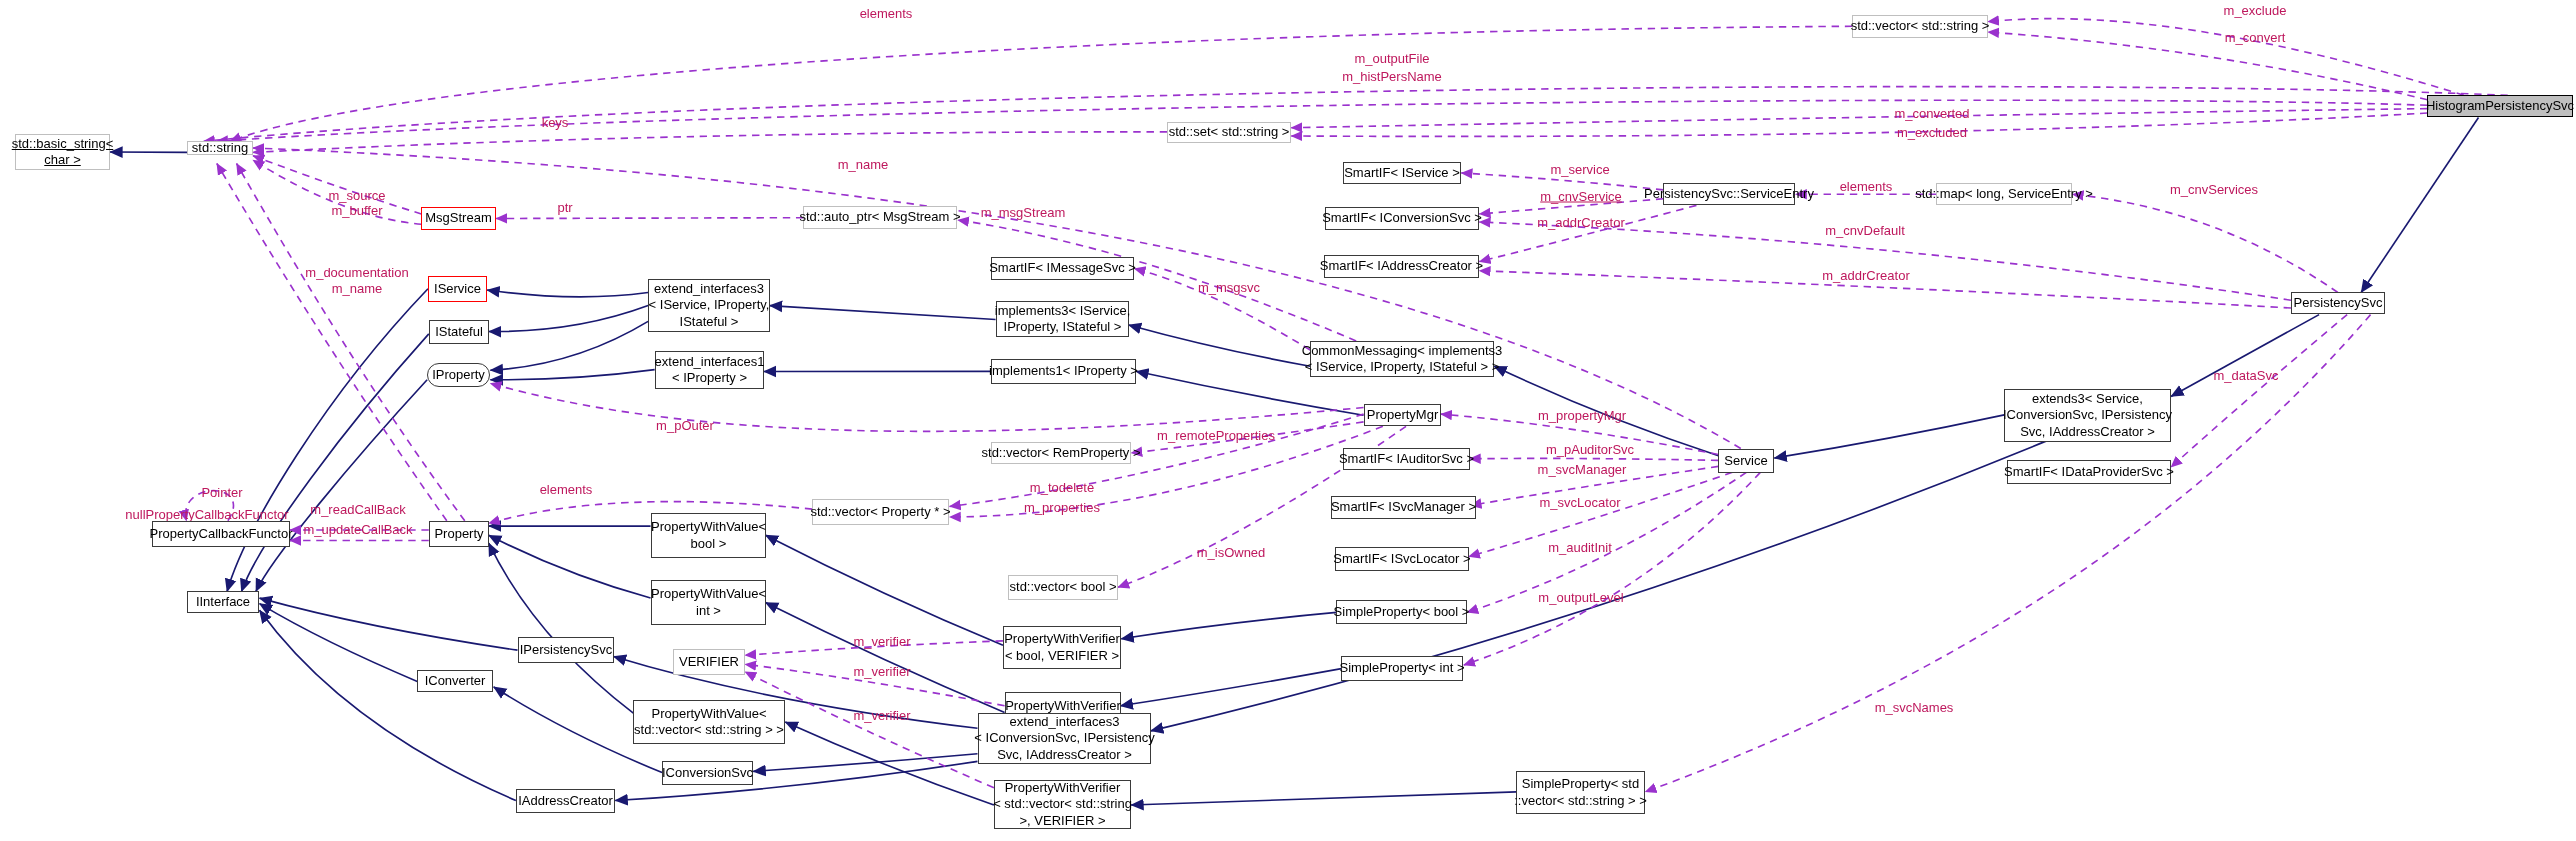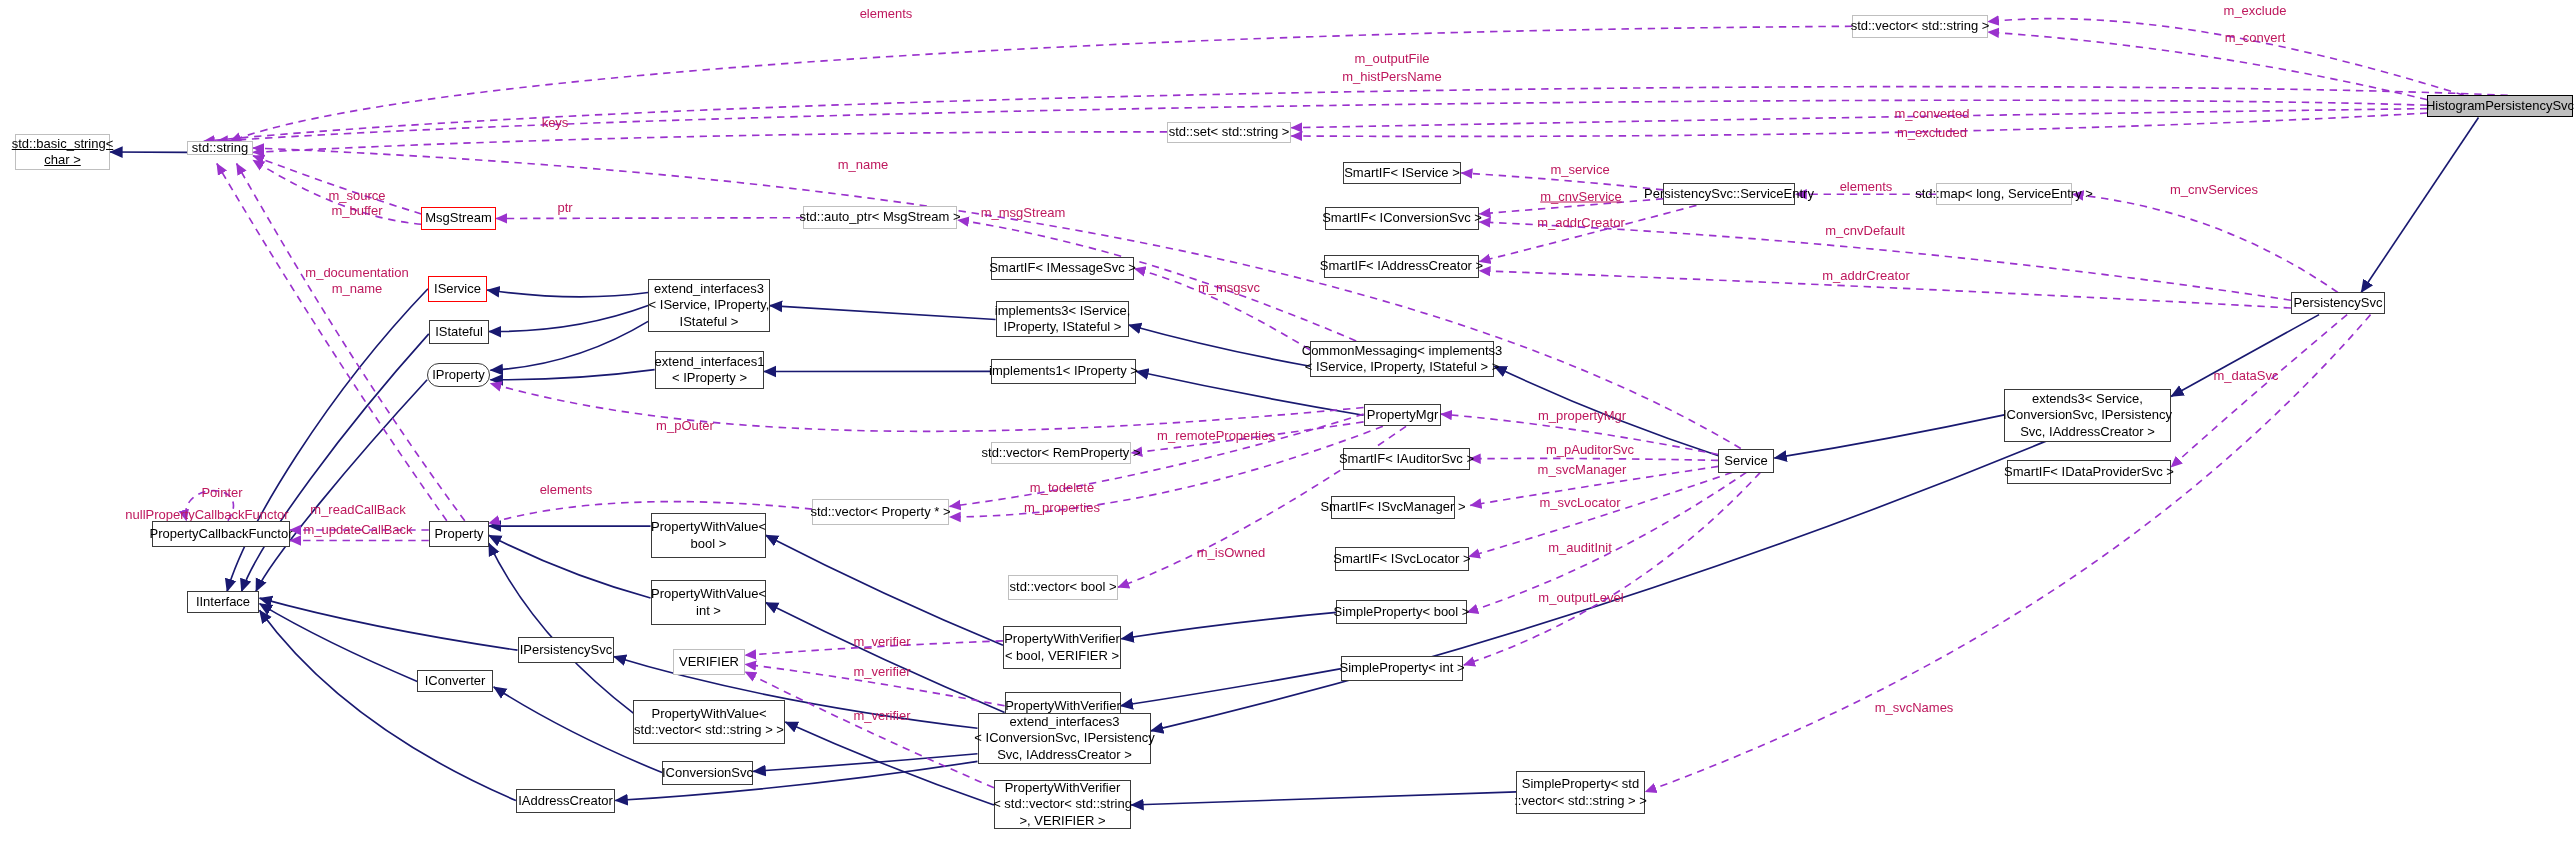--- a/index.html
+++ b/index.html
@@ -177,21 +177,21 @@
     </div>
     <div class="node n-dark" style="left: 2291px; top: 292px; width: 94px; height: 22px;">
       <div>PersistencySvc</div>
     </div>
     <div class="node n-dark" style="left: 1364px; top: 404px; width: 77px; height: 22px;">
       <div>PropertyMgr</div>
     </div>
     <div class="node n-dark" style="left: 1343px; top: 448px; width: 127px; height: 22px;">
       <div>SmartIF&lt; IAuditorSvc &gt;</div>
     </div>
-    <div class="node n-dark" style="left: 1331px; top: 496px; width: 124px; height: 23px;">
+    <div class="node n-dark" style="left: 1331px; top: 496px; width: 145px; height: 23px;">
       <div>SmartIF&lt; ISvcManager &gt;</div>
     </div>
     <div class="node n-dark" style="left: 1335px; top: 547px; width: 134px; height: 24px;">
       <div>SmartIF&lt; ISvcLocator &gt;</div>
     </div>
     <div class="node n-dark" style="left: 1336px; top: 600px; width: 131px; height: 24px;">
       <div>SimpleProperty&lt; bool &gt;</div>
     </div>
     <div class="node n-dark" style="left: 1341px; top: 656px; width: 122px; height: 25px;">
       <div>SimpleProperty&lt; int &gt;</div>

